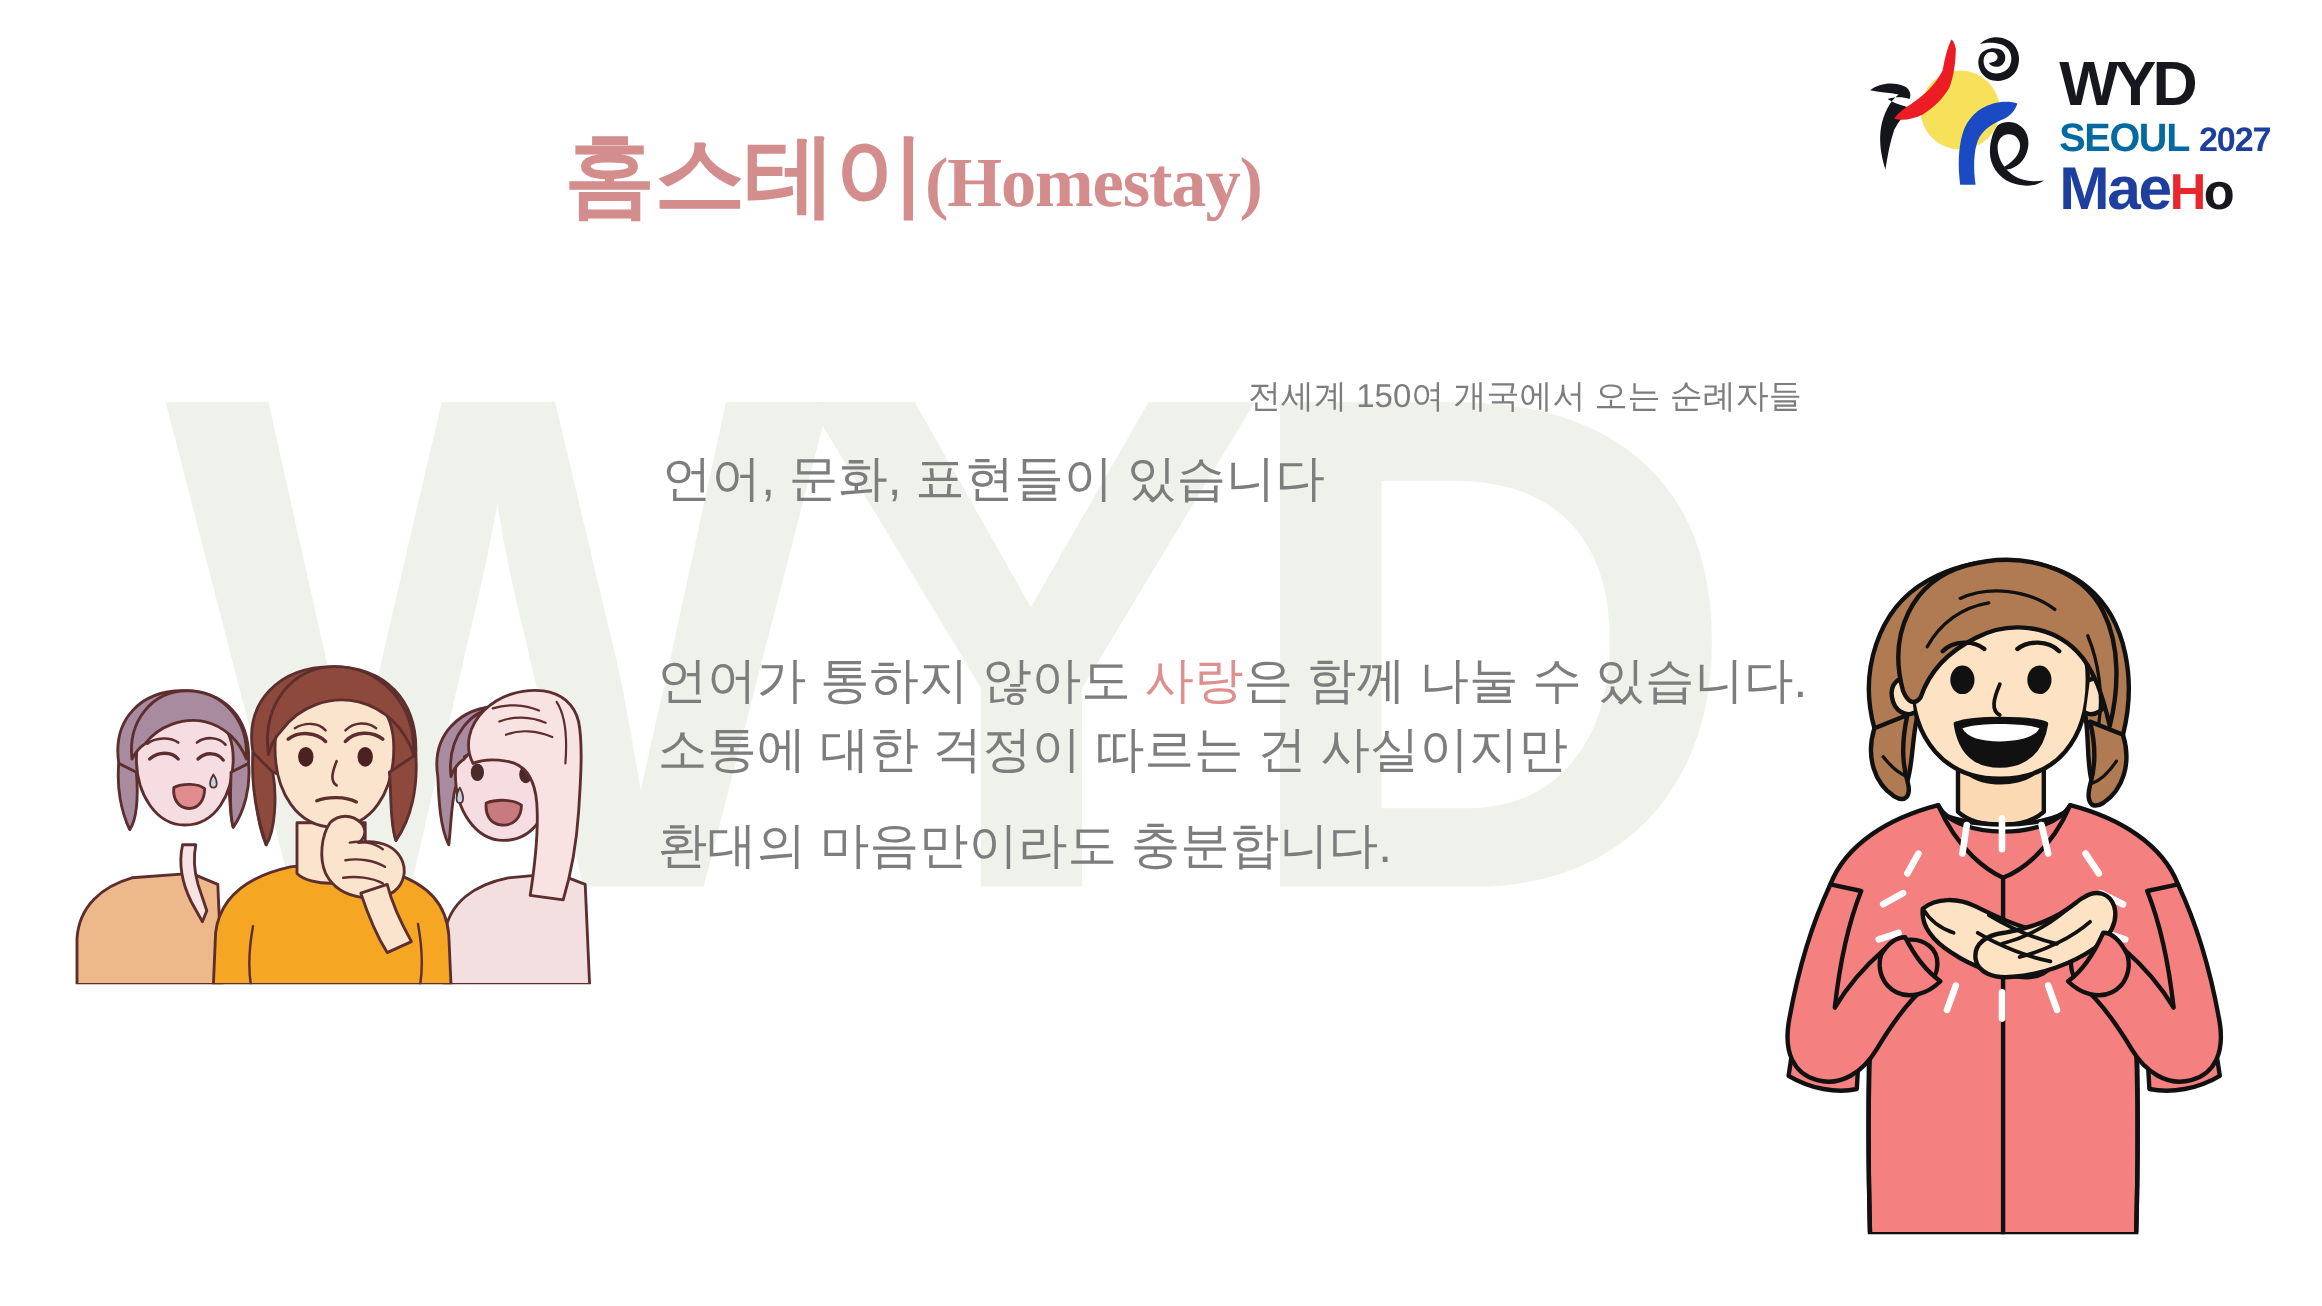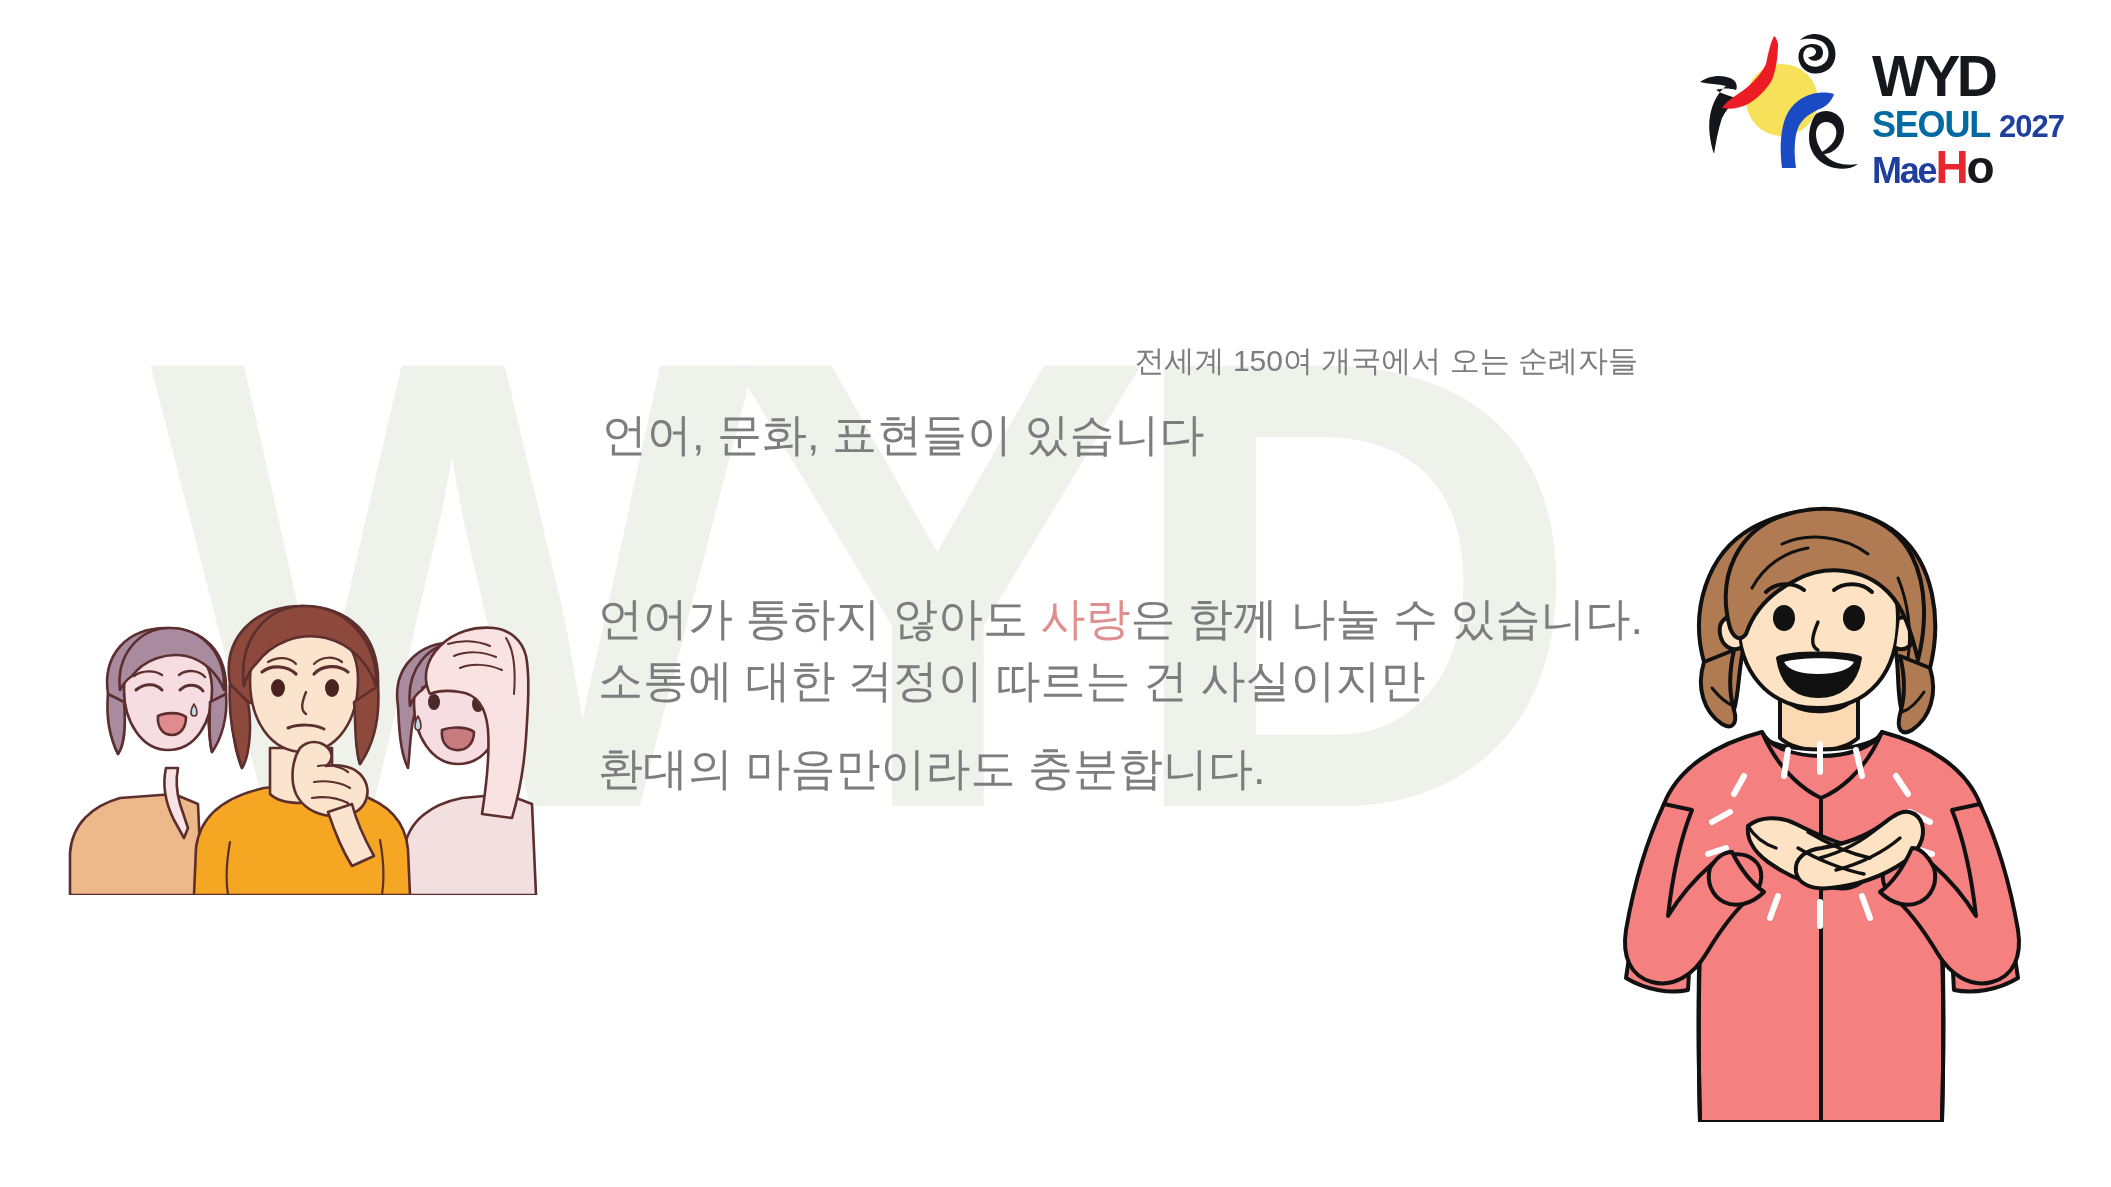--- a/index.html
+++ b/index.html
@@ -55,21 +55,21 @@
     color: #16181d;
     font-family: "Liberation Sans", sans-serif;
   }
   .lg-seoul-row {
     display: flex; align-items: baseline;
     margin-top: 2px;
   }
   .lg-seoul { font-size: 36px; font-weight: 900; letter-spacing: -1.2px; color: #0369a1; }
   .lg-2027  { font-size: 31px; font-weight: 900; letter-spacing: -1px; color: #1f3f9e; margin-left: 9px; text-align: right; }
   .lg-maeho-row { display: flex; align-items: baseline; margin-top: 1px; }
-  .lg-mae { font-size: 36px; font-weight: 900; letter-spacing: -2.2px; color: #1f3f9e; }
+  .lg-mae { font-size: 55px; font-weight: 900; letter-spacing: -2.2px; color: #1f3f9e; }
   .lg-h   { font-size: 46px; font-weight: 900; letter-spacing: -2.2px; color: #e8262d; }
   .lg-o   { font-size: 46px; font-weight: 900; letter-spacing: -2.2px; color: #16181d; }
 
   
   #title {
     position: absolute;
     left: 0; top: 104px;
     width: 1660px;
     text-align: center;
     z-index: 5;
@@ -163,20 +163,23 @@
         <span class="lg-2027">2027</span>
       </div>
       <div class="lg-maeho-row">
         <span class="lg-mae">Mae</span>
         <span class="lg-h">H</span>
         <span class="lg-o">o</span>
       </div>
     </div>
   </div>
 
+  <div id="title">
+    <span class="ko">홈스테이</span><span class="en">(Homestay)</span>
+  </div>
 
   <div id="body-text">
     <div class="line l1">전세계 150여 개국에서 오는 순례자들</div>
     <div class="line l2">언어, 문화, 표현들이 있습니다</div>
     <div class="gap"></div>
     <div class="line l5"><span>언어가 통하지 않아도 </span><span class="hl">사랑</span><span>은 함께 나눌 수 있습니다.</span></div>
     <div class="line l4">소통에 대한 걱정이 따르는 건 사실이지만</div>
     <div class="line l6">환대의 마음만이라도 충분합니다.</div>
   </div>
 

